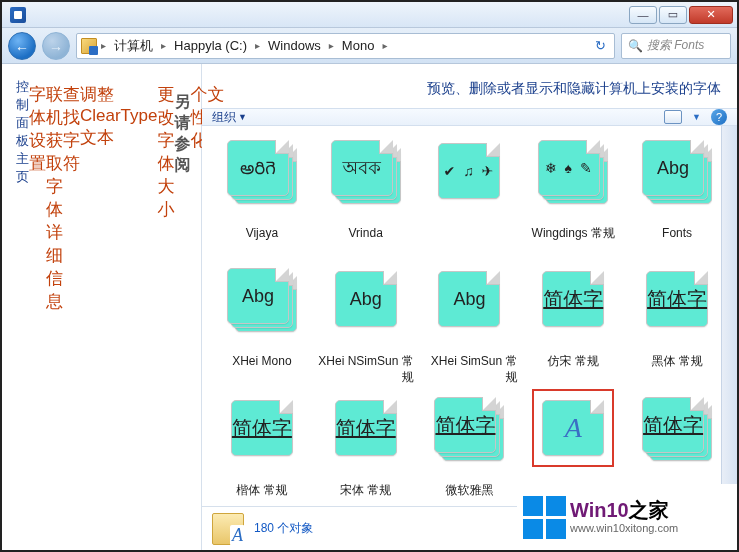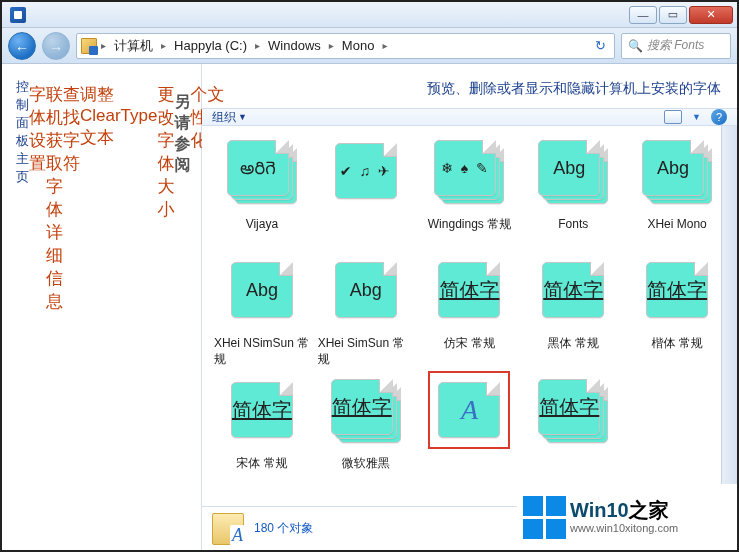--- a/index.html
+++ b/index.html
@@ -50,37 +50,37 @@
   .thumb { width:74px; height:70px; position:relative; display:flex; align-items:center; justify-content:center; }
   .sheet { position:absolute; background:#5eead4; border:1px solid #c6c6c6; border-radius:5px; box-shadow:0 1px 1px rgba(0,0,0,0.08); }
   .sheet.s3 { width:62px; height:56px; left:10px; top:12px; }
   .sheet.s2 { width:62px; height:56px; left:6px; top:8px; }
   .sheet.s1 { width:62px; height:56px; left:2px; top:4px; display:flex; align-items:center; justify-content:center; }
   .sheet .ear { position:absolute; right:-1px; top:-1px; width:14px; height:14px; background:linear-gradient(135deg,#fff 48%,#d4d4d4 52%); border-left:1px solid #c6c6c6; border-bottom:1px solid #c6c6c6; }
   .thumb.single .sheet.s1 { left:6px; top:7px; }
   .preview { font-size:18px; color:#222; text-align:center; line-height:1; }
   .preview.sym { letter-spacing:2px; font-size:14px; }
   .preview.cjk { font-size:20px;text-decoration:underline; }
-  .fontname { font-size:12px; color:#222; text-align:left; max-width:96px; line-height:1.3; margin-top:11px; min-height:30px; }
+  .fontname { font-size:12px; color:#222; text-align:right; max-width:96px; line-height:1.3; margin-top:20px; min-height:30px; }
   .selected .thumb { outline:2px solid #d93a2b; outline-offset:2px; }
   .a-glyph { font-family: "Times New Roman", serif; font-style:italic; font-size:28px; color:#3a6fc4; }
 
   .statusbar { height:44px; border-top:1px solid #d6e0ec; display:flex; align-items:center; padding:0 10px; gap:10px; font-size:12px; position:relative; }
   .stat-icon { width:32px; height:32px; background:linear-gradient(to bottom,#fcebb3,#e9c66a); border:1px solid #cfa53c; border-radius:2px; position:relative; }
   .stat-icon::after { content:"A"; position:absolute; right:-2px; bottom:-2px; font-family:"Times New Roman",serif; font-style:italic; font-size:18px; color:#2b6dc4; background:#fff; border-radius:2px; padding:0 2px; }
   .stat-text { color:#1359c4; }
   .stat-sub { color:#c4382c; margin-left:auto; margin-right:130px; font-size:13px; }
 
   
   .wm { position:absolute; right:0; bottom:0; width:220px; height:66px; background:#fff; display:flex; align-items:center; gap:4px; padding-left:6px; }
   .wm-sq { display:grid; grid-template-columns:repeat(2,20px); grid-template-rows:repeat(2,20px); gap:3px; }
   .wm-sq div { background:#0a8ae6; }
   .wm-txt { display:flex; flex-direction:column; line-height:1; }
   .wm-txt .big { font-size:20px; font-weight:600; }
-  .wm-txt .big .b { color:#0c4a6e;text-align:right; }
+  .wm-txt .big .b { color:#701a75;text-align:right; }
   .wm-txt .url { font-size:11px; color:#666; margin-top:3px; }
 
   .scrollbar { position:absolute; right:0; top:0; width:16px; height:100%; background:linear-gradient(to right,#e8eef7,#d6e2f2); border-left:1px solid #c7d4e6; }
 </style>
 </head>
 <body>
 
 <div class="window">
 
   <div class="titlebar">
@@ -163,20 +163,35 @@
                 </div>
                 <div class="sheet s2">
                   <div class="ear"></div>
                 </div>
                 <div class="sheet s1">
                   <div class="ear"></div>
                   <div class="preview ">అరిగె</div>
                 </div>
               </div>
               <div class="fontname">Vijaya</div>
+            </div>
+            <div class="font-item">
+              <div class="thumb">
+                <div class="sheet s3">
+                  <div class="ear"></div>
+                </div>
+                <div class="sheet s2">
+                  <div class="ear"></div>
+                </div>
+                <div class="sheet s1">
+                  <div class="ear"></div>
+                  <div class="preview ">অবক</div>
+                </div>
+              </div>
+              <div class="fontname">Vrinda</div>
             </div>
             <div class="font-item">
               <div class="thumb single">
                 <div class="sheet s1">
                   <div class="ear"></div>
                   <div class="preview sym">✔ ♫ ✈</div>
                 </div>
               </div>
             </div>
             <div class="font-item">

